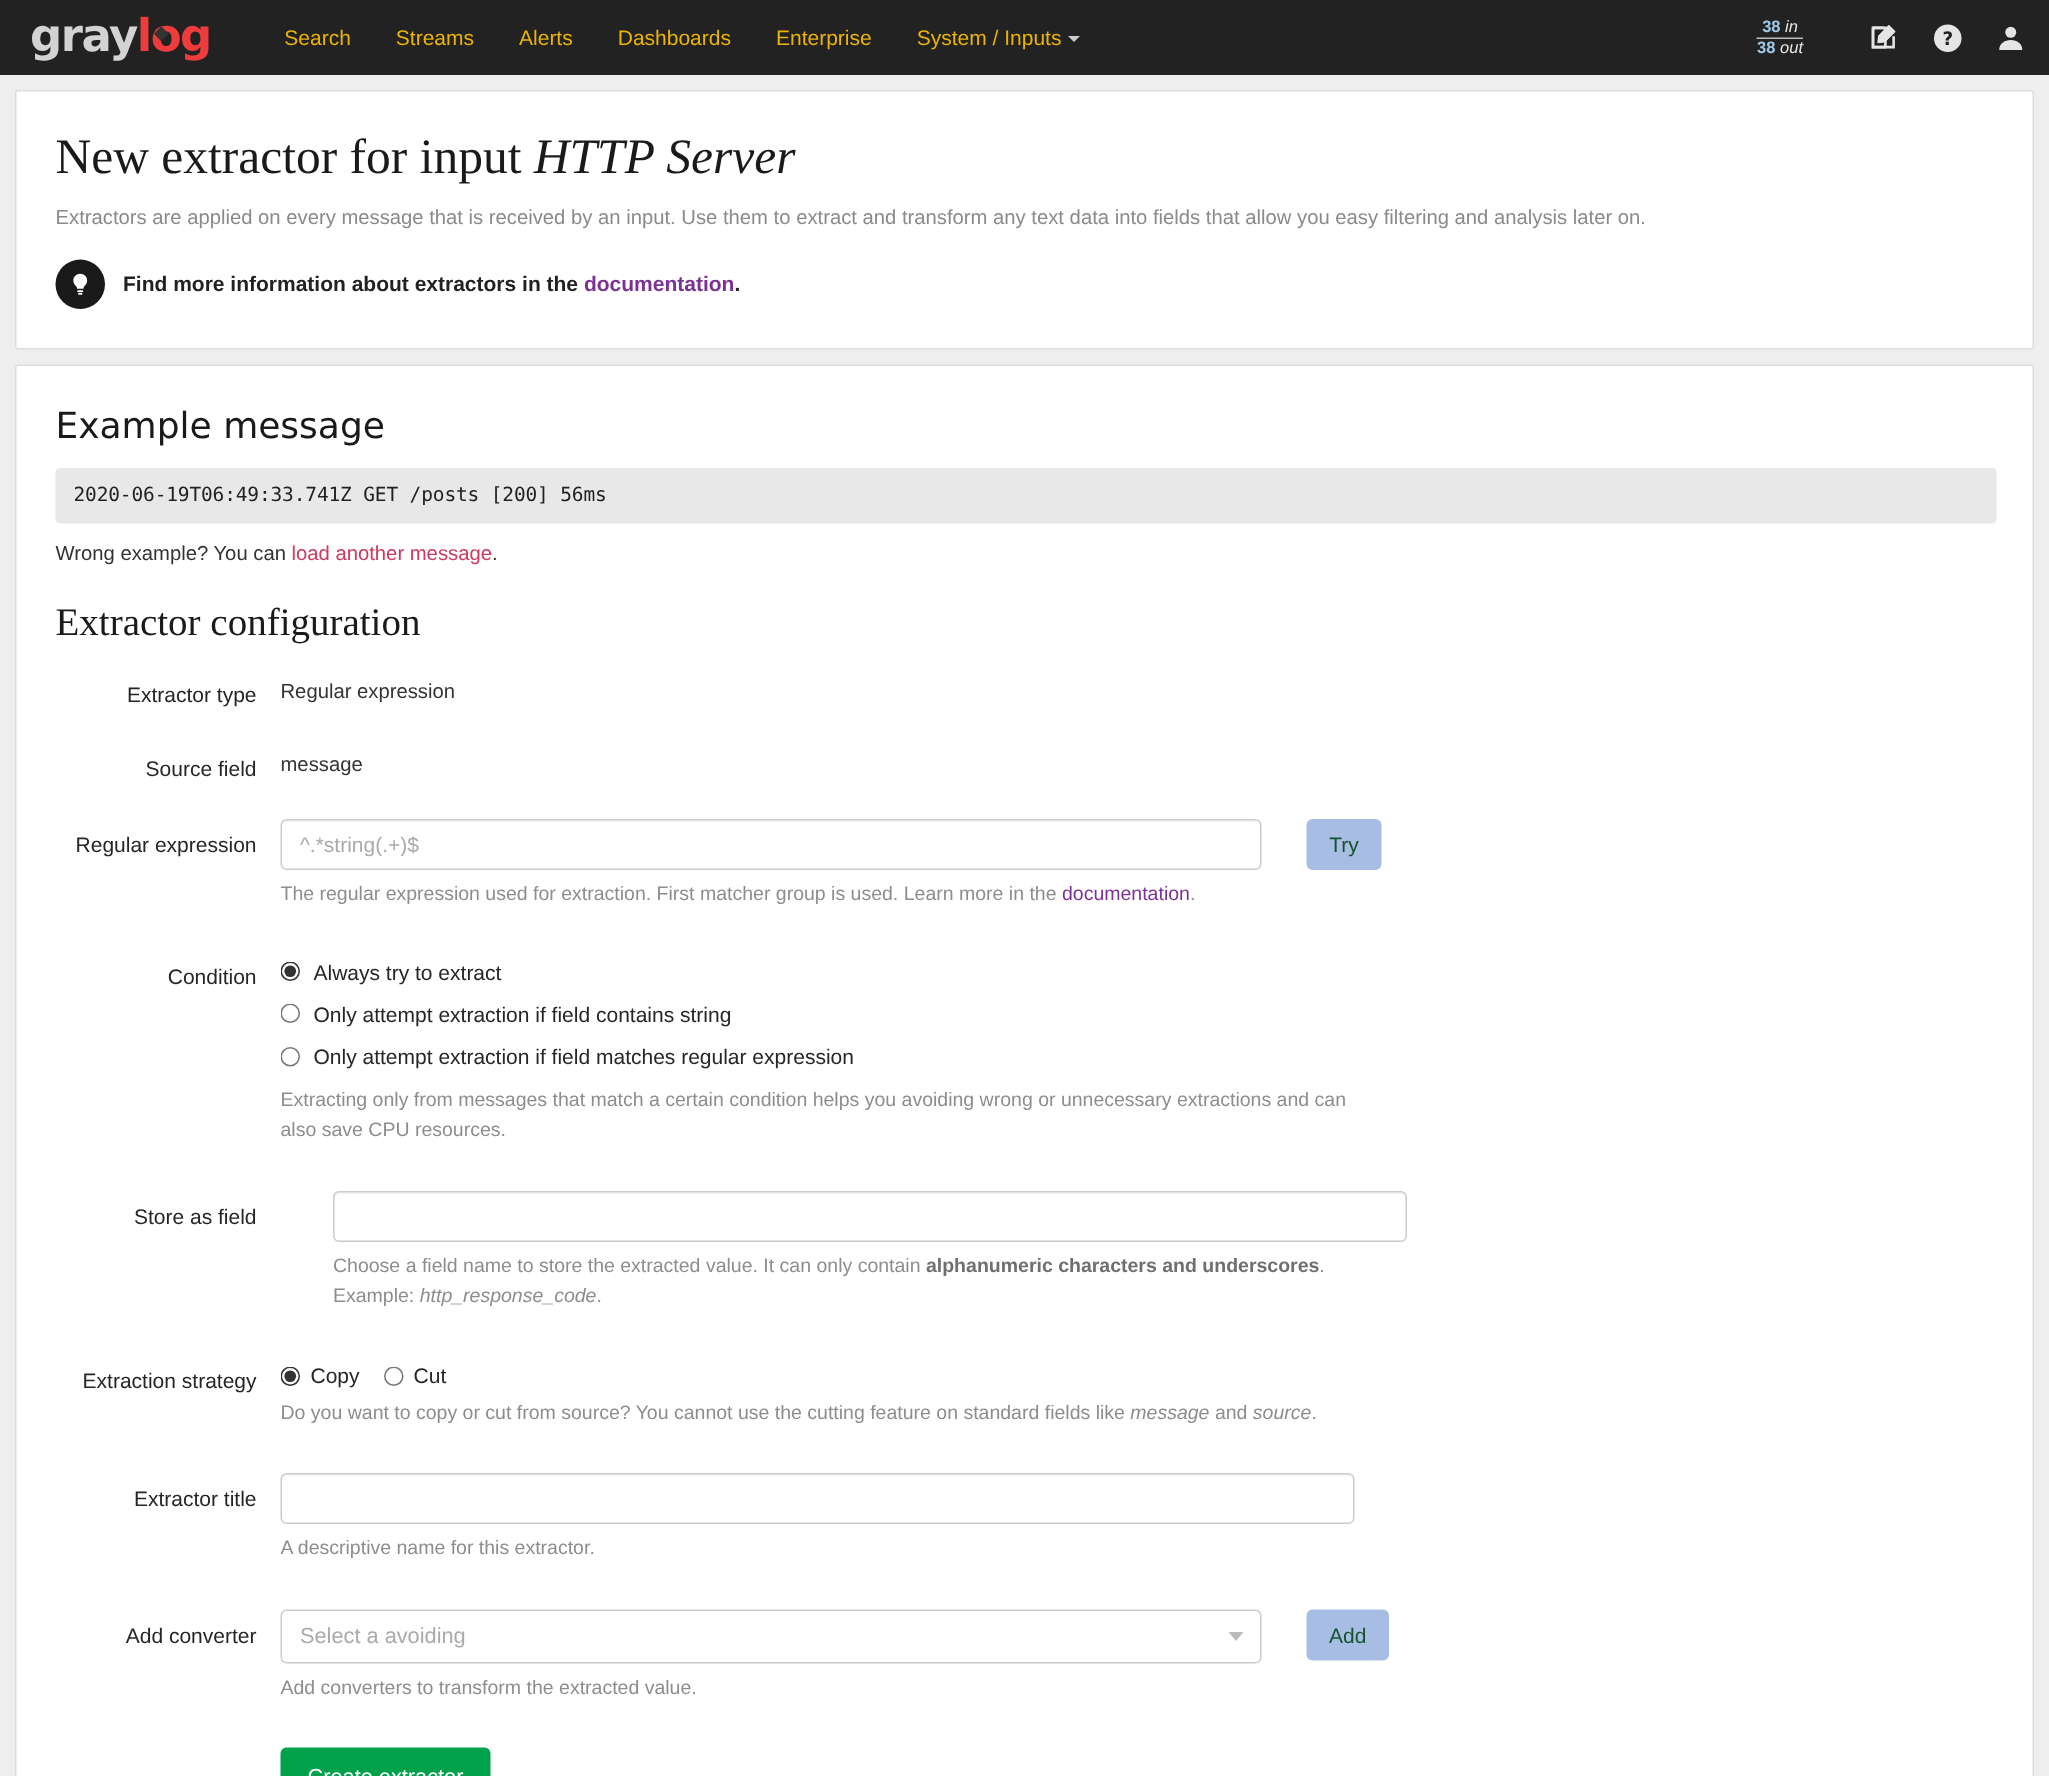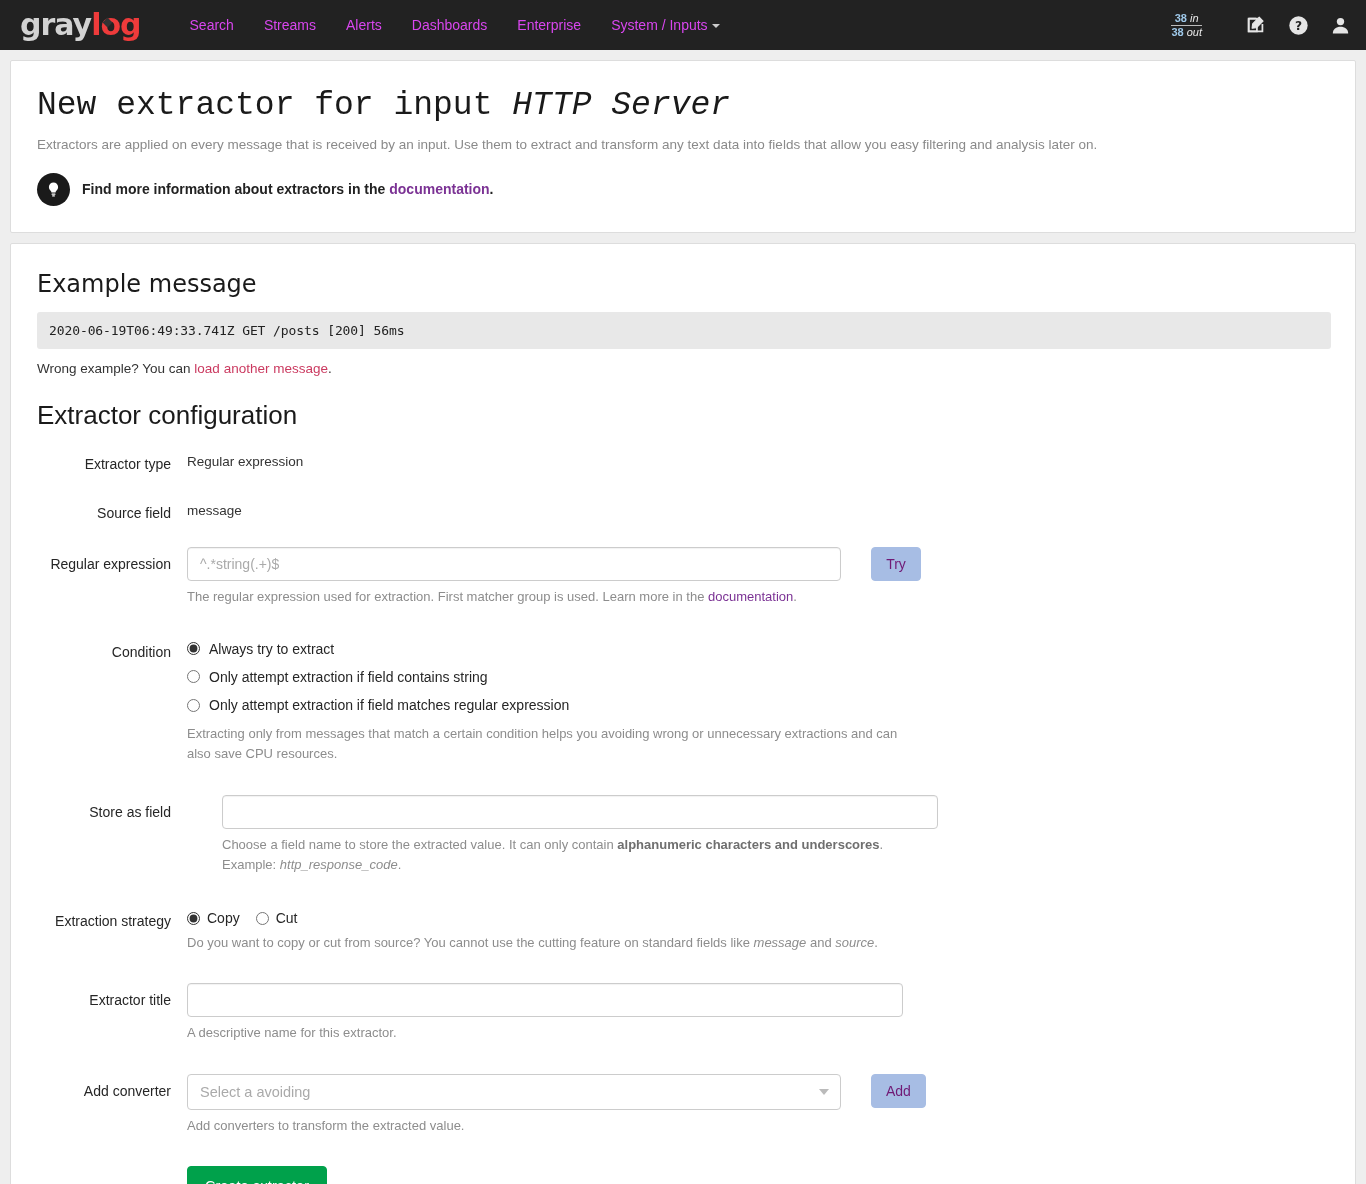--- a/index.html
+++ b/index.html
@@ -51,21 +51,21 @@
     left: 13px; top: 12px;
     transform: rotate(45deg);
   }
 
   .nav-links {
     display: flex;
     align-items: center;
     height: 50px;
   }
   .nav-link {
-    color: #d946ef;
+    color: #eab308;
     font-size: 14px;
     padding: 0 15px;
     line-height: 50px;
     text-decoration: none;
     cursor: pointer;
     white-space: nowrap;
   }
   .caret {
     display: inline-block;
     width: 0; height: 0;
@@ -117,21 +117,21 @@
   .panel {
     background: #ffffff;
     border: 1px solid #dddddd;
     margin: 10px 10px 0 10px;
     border-radius: 2px;
   }
   .panel-top { padding: 22px 24px 26px 24px; }
   .panel-main { padding: 22px 24px 30px 24px; margin-bottom: 10px;}
 
   h1.page-title {
-    font-family: Liberation Mono, monospace;
+    font-family: Liberation Serif, serif;
     font-size: 33px;
     font-weight: normal;
     color: #1a1a1a;
     margin: 4px 0 10px 2px;
     line-height: 1.15;
   }
   h1.page-title em { font-style: italic; }
   .page-desc {
     color: #8a8a8a;
     font-size: 13.5px;
@@ -189,21 +189,21 @@
     color: #333333;
     margin: 0 0 24px 2px;
   }
   a.msg-link {
     color: #c9385e;
     color: #cb3a60;
     text-decoration: none;
   }
 
   h2.config-title {
-    font-family: Liberation Sans, sans-serif;
+    font-family: Liberation Serif, serif;
     font-size: 26px;
     font-weight: normal;
     color: #1a1a1a;
     margin: 16px 0 16px 2px;
   }
 
   
   .form-row {
     display: flex;
     margin-bottom: 18px;
@@ -259,21 +259,21 @@
     font-size: 14px;
     font-family: "Liberation Sans", sans-serif;
     cursor: pointer;
     padding: 7px 14px;
     line-height: 1.4;
     white-space: nowrap;
   }
   .btn-muted-blue {
     background: #a7bde4;
     border-color: #a7bde4;
-    color: #701a75;
+    color: #14532d;
     height: 34px;
     min-width: 50px;
     text-align: center;
   }
   .btn-success {
     background: #00a14b;
     border-color: #00a14b;
     color: #ffffff;
     font-size: 14.5px;
     padding: 9px 17px;

